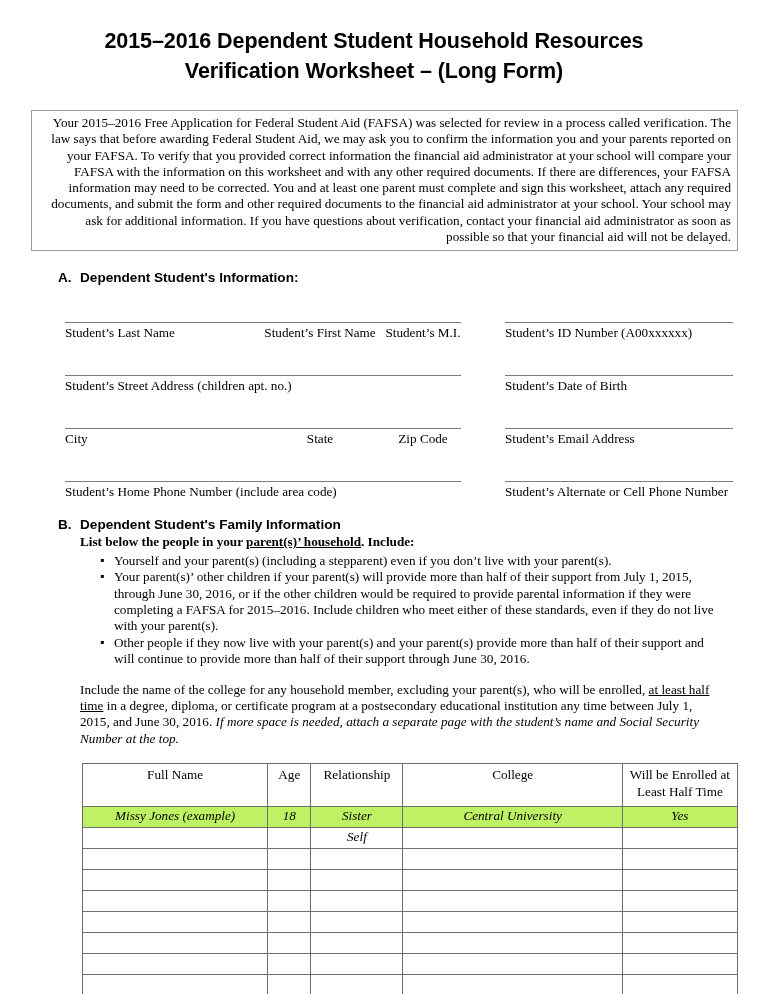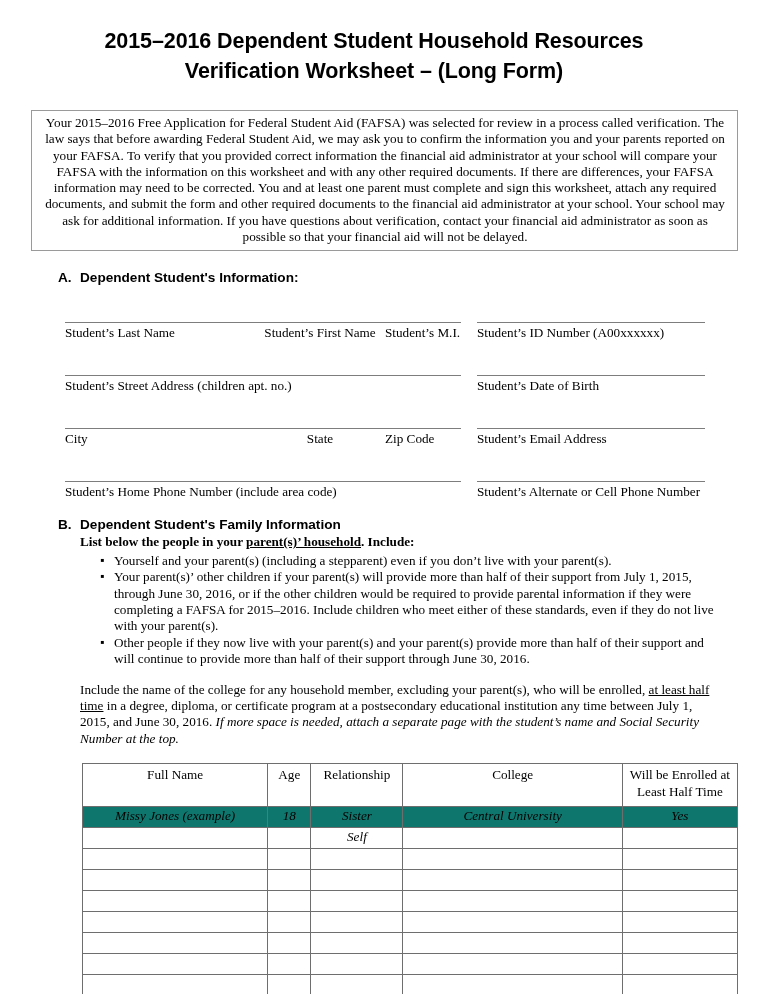--- a/index.html
+++ b/index.html
@@ -40,21 +40,21 @@
   .intro-box {
     margin: 24px 30px 0 31px;
     border: 1px solid #9a9a9a;
     padding: 4px 6px 5px 7px;
     box-sizing: border-box;
     width: 707px;
   }
   .intro-text {
     font-size: 13.2px;
     line-height: 16.3px;
-    text-align: center;
+    text-align: right;
   }
 
   
   .section {
     margin-top: 18px;
     padding: 0 30px 0 58px;
   }
   .section-head {
     font-family: "Liberation Sans", "DejaVu Sans", sans-serif;
     font-weight: bold;
@@ -66,39 +66,39 @@
   .section-letter { width: 13px; flex: 0 0 auto; }
 
   
   .fields {
     margin-top: 14px;
     position: relative;
     padding-left: 7px;
   }
   .field-row {
     display: flex;
-    gap: 16px;
+    gap: 44px;
     margin-bottom: 8px;
   }
   .field-col-left  { width: 396px; flex: 0 0 auto; }
   .field-col-right { width: 228px; flex: 0 0 auto; }
   .field-rule {
     border-bottom: 1px solid #7d7d7d;
     height: 22px;
   }
   .field-rule.tall { height: 26px; }
   .field-labels {
     display: flex;
     font-size: 13.2px;
     line-height: 17px;
     padding-top: 1px;
   }
   .fl-a { width: 190px; flex: 0 0 auto; }
   .fl-b { width: 130px; flex: 0 0 auto; text-align: center; }
-  .fl-c { flex: 1 1 auto; }
+  .fl-c { flex: 1 1 auto; text-align: center; }
   .field-label-single {
     font-size: 13.2px;
     line-height: 17px;
     padding-top: 1px;
   }
 
   
   .b-body {
     padding-left: 22px;
     font-size: 13.2px;
@@ -154,21 +154,21 @@
     line-height: 17px;
     padding: 2px 2px 4px 2px;
     height: 36px;
     vertical-align: top;
   }
   table.household td {
     height: 20px;
     line-height: 18px;
   }
   tr.example-row td {
-    background: #0f766e;
+    background: #bef264;
     font-style: italic;
   }
   tr.self-row td { font-style: italic; }
   td.name-cell { text-align: left; padding-left: 5px; }
 
   .col-name { width: 185px; }
   .col-age  { width: 43px; }
   .col-rel  { width: 92px; }
   .col-col  { width: 219px; }
   .col-enr  { width: 115px; }

